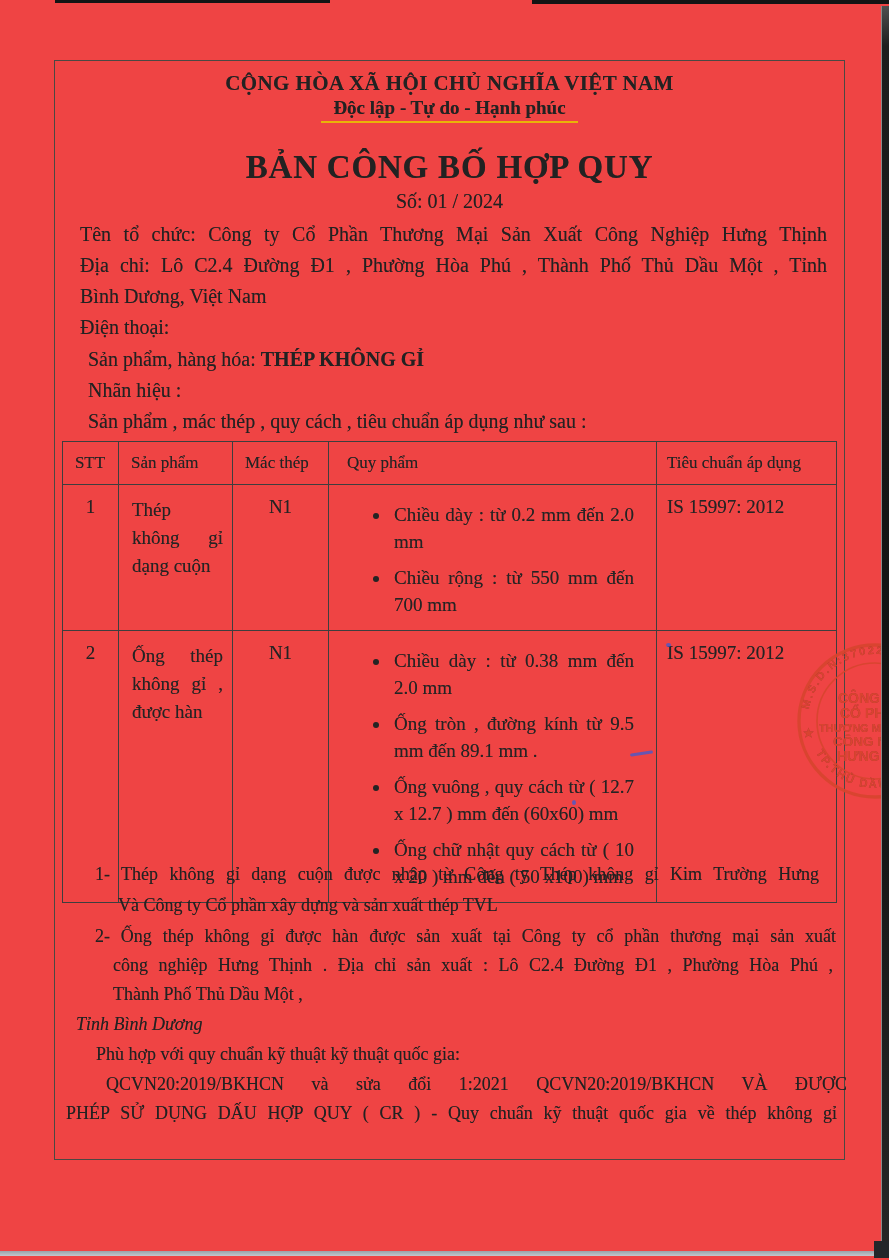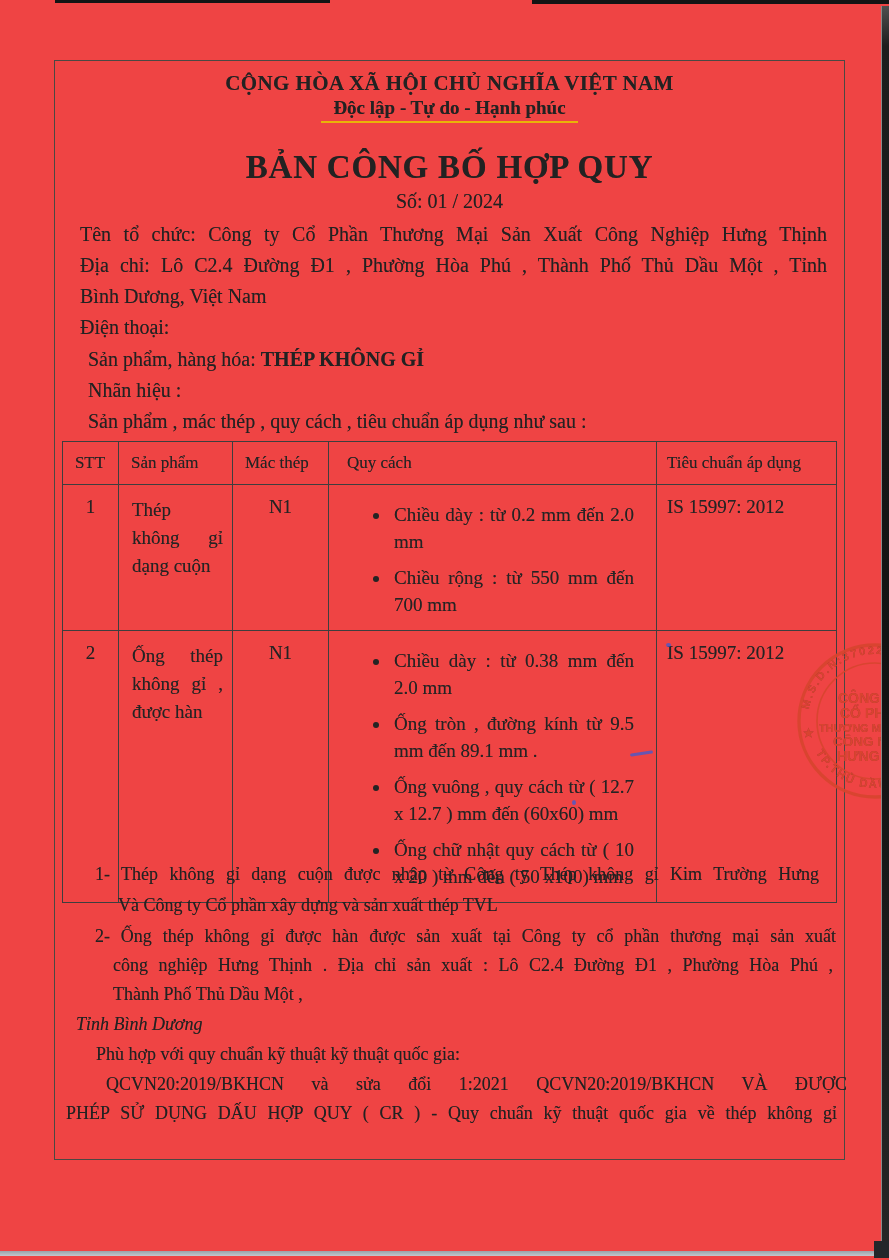--- a/index.html
+++ b/index.html
@@ -98,21 +98,21 @@
         <col style="width:114px;">
         <col style="width:96px;">
         <col style="width:328px;">
         <col style="width:180px;">
     </colgroup>
     <tbody>
         <tr class="hdr">
       <th class="c">STT</th>
       <th>Sản phẩm</th>
       <th>Mác thép</th>
-      <th style="padding-left:18px;">Quy cách</th>
+      <th style="padding-left:18px;">Quy phẩm</th>
       <th style="padding-left:10px;">Tiêu chuẩn áp dụng</th>
     </tr>
     <tr class="r1">
       <td class="stt">1</td>
       <td class="prod">Thép không gỉ dạng cuộn</td>
       <td class="grade">N1</td>
       <td class="specs">
         <ul>
           <li>Chiều dày : từ 0.2 mm đến 2.0 mm</li>
           <li>Chiều rộng : từ 550 mm đến 700 mm</li>

